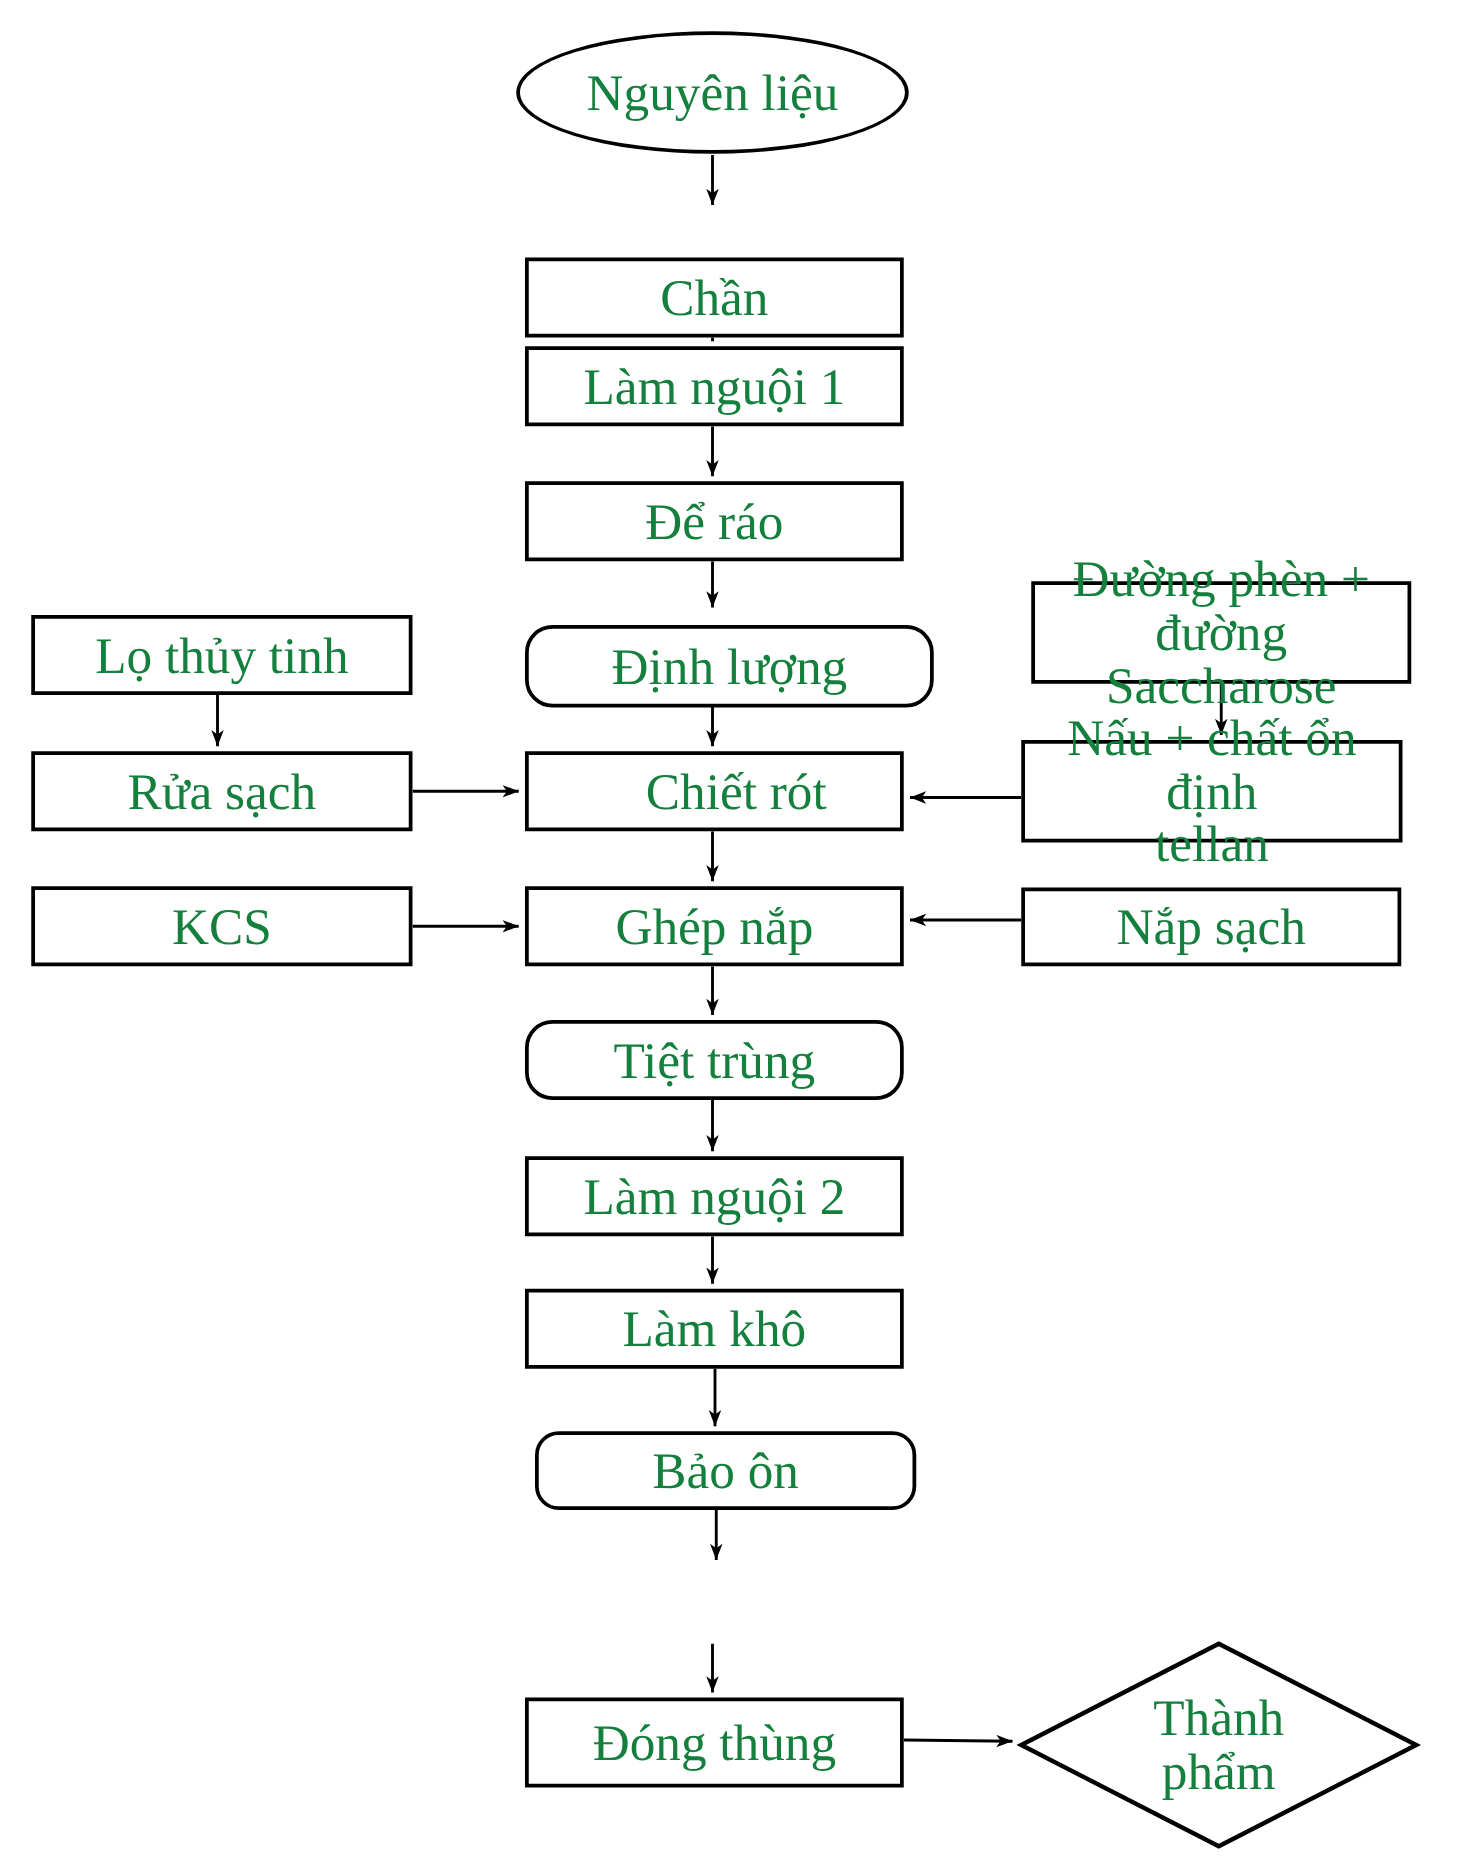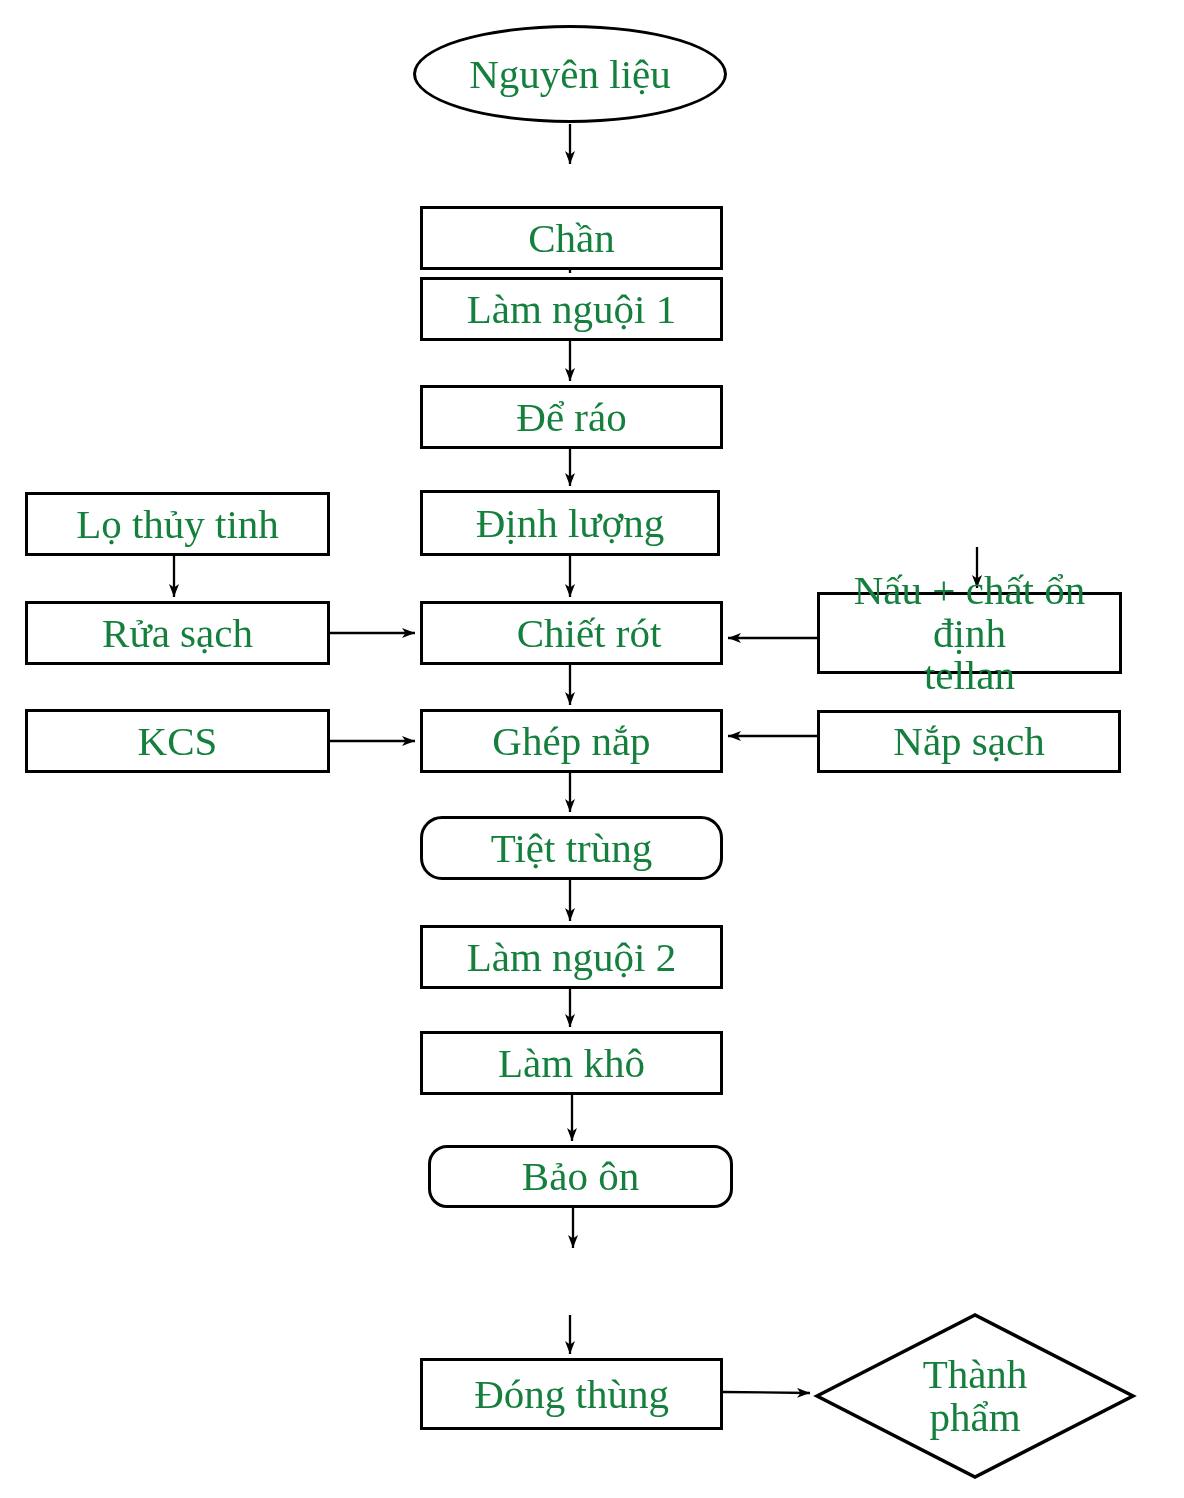--- a/index.html
+++ b/index.html
@@ -83,33 +83,35 @@
     </g>
 
     <polygon points="817,1396 975,1315 1133,1396 975,1477" fill="#ffffff" stroke="#000000" stroke-width="3.5"></polygon>
   </svg>
 
   <div class="node ellipse" style="left:413px; top:25px; width:314px; height:98px;">Nguyên liệu</div>
 
   <div class="node" style="left:420px; top:168px;  width:303px; height:64px;margin-top:38px;">Chần</div>
   <div class="node" style="left:420px; top:277px;  width:303px; height:64px;">Làm nguội 1</div>
   <div class="node" style="left:420px; top:385px;  width:303px; height:64px;">Để ráo</div>
-  <div class="node" style="left:420px; top:490px;  width:300px; height:66px;">Định lượng</div>
+  <div class="node" style="left:420px; top:500px;  width:327px; height:66px;border-radius:22px;">Định lượng</div>
   <div class="node" style="left:420px; top:601px;  width:303px; height:64px;padding-left:35px;">Chiết rót</div>
   <div class="node" style="left:420px; top:709px;  width:303px; height:64px;">Ghép nắp</div>
   <div class="node" style="left:420px; top:816px;  width:303px; height:64px;border-radius:22px;">Tiệt trùng</div>
   <div class="node" style="left:420px; top:925px;  width:303px; height:64px;">Làm nguội 2</div>
   <div class="node" style="left:420px; top:1031px; width:303px; height:64px;">Làm khô</div>
   <div class="node" style="left:428px; top:1145px; width:305px; height:63px;border-radius:19px;">Bảo ôn</div>
   <div class="node" style="left:420px; top:1358px; width:303px; height:72px;">Đóng thùng</div>
 
   <div class="node" style="left:25px; top:492px; width:305px; height:64px;">Lọ thủy tinh</div>
   <div class="node" style="left:25px; top:601px; width:305px; height:64px;">Rửa sạch</div>
   <div class="node" style="left:25px; top:709px; width:305px; height:64px;">KCS</div>
 
+  <div class="node" style="left:825px; top:465px; width:304px; height:82px;">Đường phèn +
+đường Saccharose</div>
   <div class="node" style="left:817px; top:592px; width:305px; height:82px;">Nấu + chất ổn định
 tellan</div>
   <div class="node" style="left:817px; top:710px; width:304px; height:63px;">Nắp sạch</div>
 
   <div class="node no-border" style="left:855px; top:1345px; width:240px; height:102px;">Thành
 phẩm</div>
 
 </div>
 
 </body></html>

